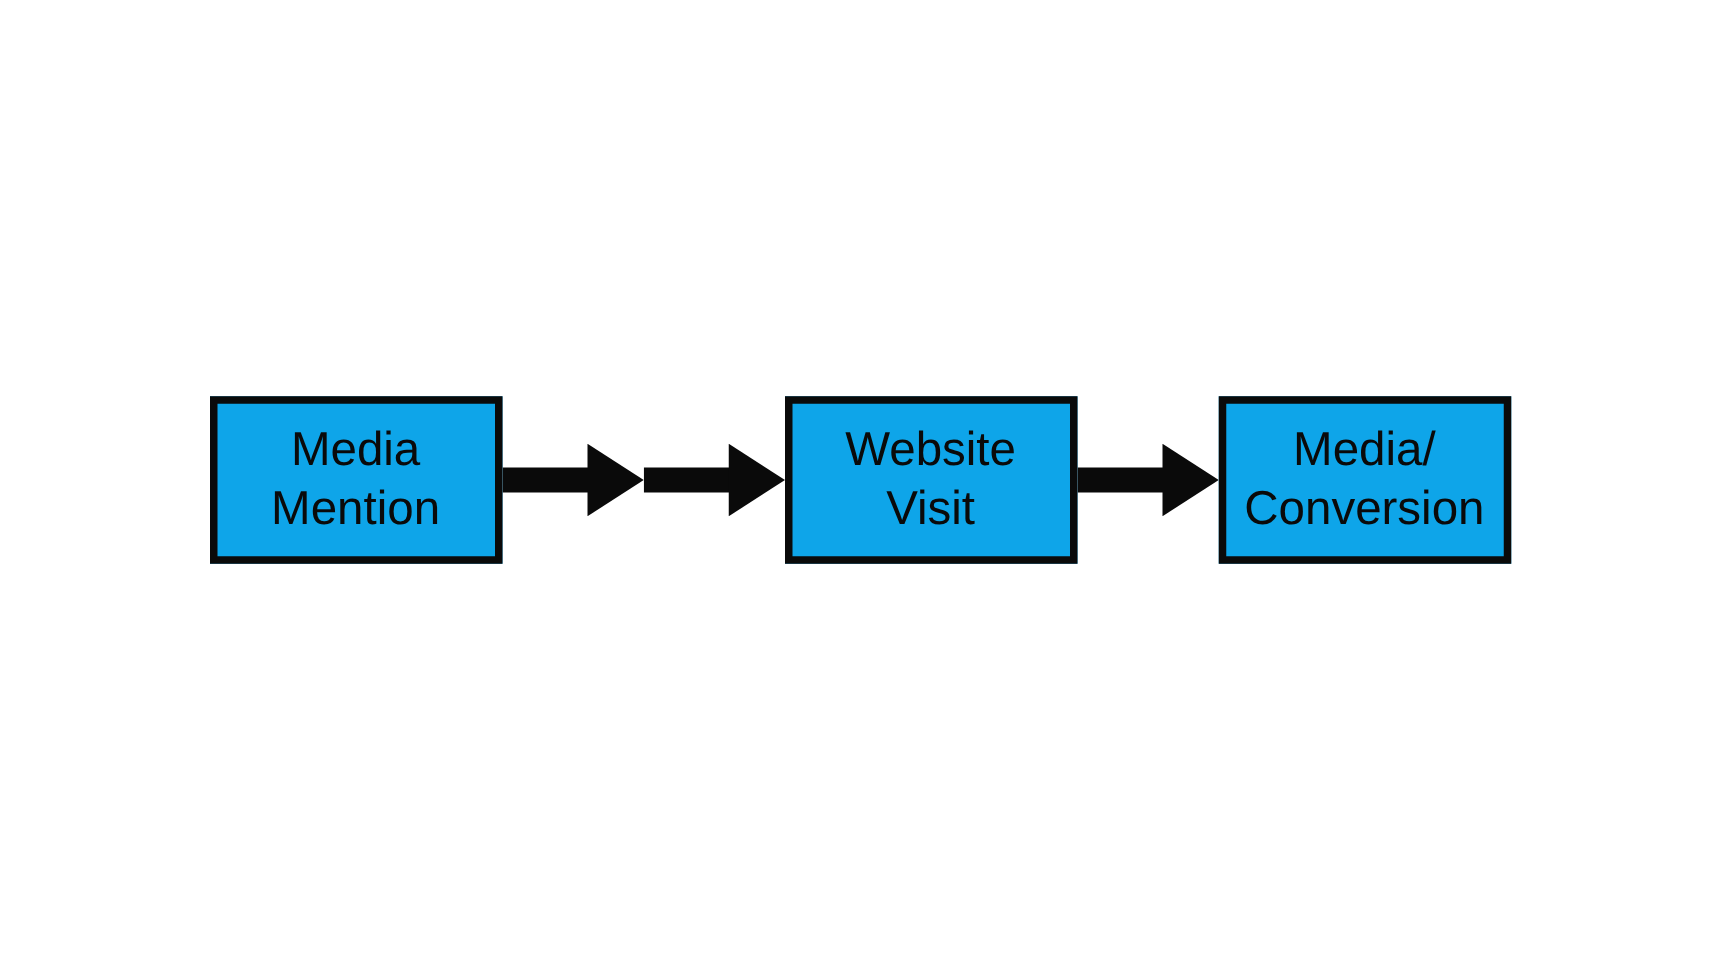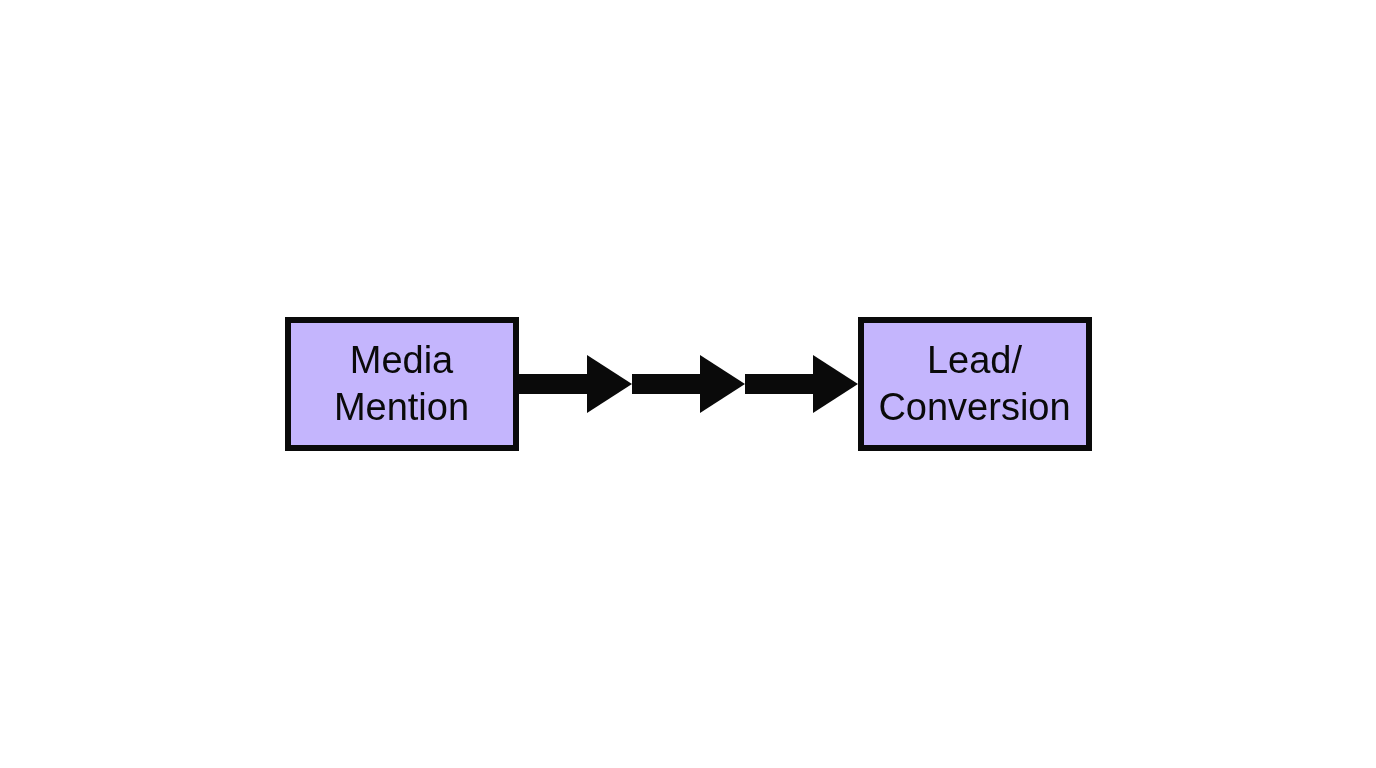--- a/index.html
+++ b/index.html
@@ -22,21 +22,21 @@
   }
   .flow {
     display: flex;
     align-items: center;
   }
   .flow-box {
     box-sizing: border-box;
     width: 234px;
     height: 134px;
     border: 6px solid #0a0a0a;
-    background: #c4b5fd;
+    background: #0ea5e9;
     display: flex;
     align-items: center;
     justify-content: center;
     flex: 0 0 auto;
   }
   .flow-box .label {
     font-size: 38px;
     line-height: 47px;
     font-weight: 500;
     color: #0a0a0a;
@@ -65,25 +65,29 @@
       <rect x="0" y="19" width="70" height="20" fill="#0a0a0a"></rect>
       <polygon points="68,0 113,29 68,58" fill="#0a0a0a"></polygon>
     </svg>
 
 
     <svg class="flow-arrow" width="113" height="58" viewBox="0 0 113 58" aria-hidden="true">
       <rect x="0" y="19" width="70" height="20" fill="#0a0a0a"></rect>
       <polygon points="68,0 113,29 68,58" fill="#0a0a0a"></polygon>
     </svg>
 
+    <div class="flow-box">
+      <span class="label">Website
+Visit</span>
+    </div>
 
     <svg class="flow-arrow" width="113" height="58" viewBox="0 0 113 58" aria-hidden="true">
       <rect x="0" y="19" width="70" height="20" fill="#0a0a0a"></rect>
       <polygon points="68,0 113,29 68,58" fill="#0a0a0a"></polygon>
     </svg>
 
     <div class="flow-box">
-      <span class="label">Lead/
+      <span class="label">Media/
 Conversion</span>
     </div>
 
   </div>
 </div>
 
 </body></html>

